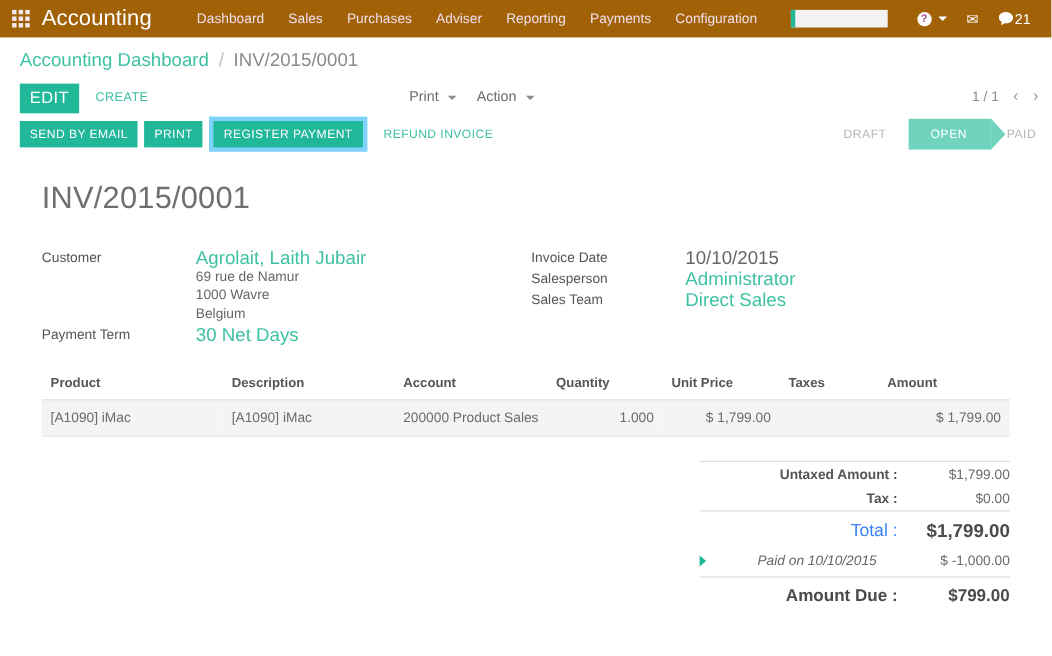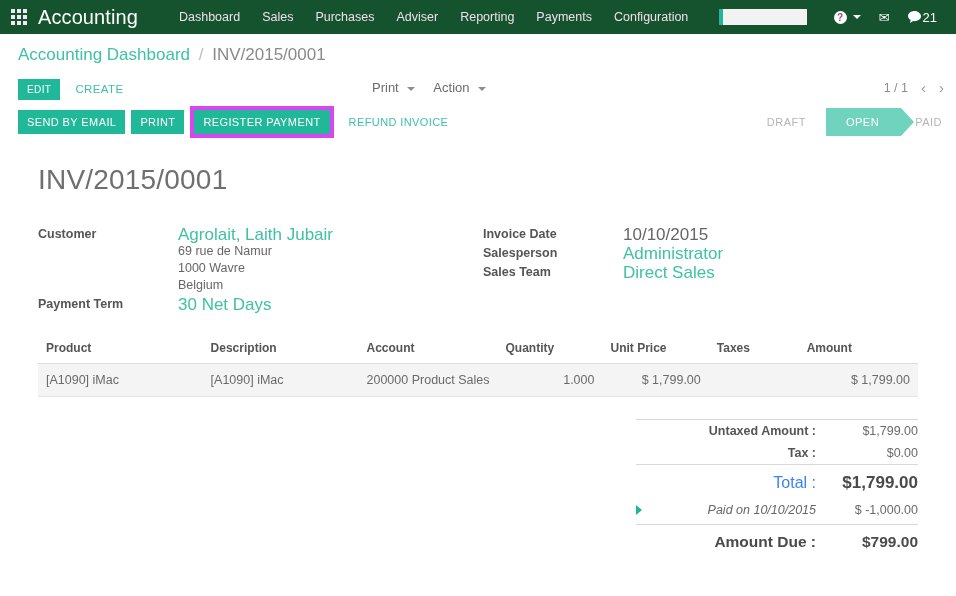--- a/index.html
+++ b/index.html
@@ -13,21 +13,21 @@
     background: #ffffff;
     font-family: "Liberation Sans", sans-serif;
     font-size: 13px;
     color: #4c4c4c;
     -webkit-font-smoothing: antialiased;
   }
 
   
   .navbar {
     height: 34px;
-    background: #14532d;
+    background: #a16207;
     display: flex;
     align-items: center;
     padding: 0 10px 0 8px;
     box-sizing: border-box;
   }
   .apps-grid {
     width: 22px;
     height: 22px;
     display: grid;
     grid-template-columns: repeat(3, 4px);
@@ -122,21 +122,21 @@
     position: relative;
     height: 30px;
     margin-top: 9px;
     padding-left: 18px;
     display: flex;
     align-items: center;
   }
   .btn-edit {
     background: #21b799;
     color: #ffffff;
-    font-size: 10px;
+    font-size: 15px;
     letter-spacing: .4px;
     padding: 5px 9px;
     cursor: pointer;
     text-transform: uppercase;
   }
   .btn-create {
     color: #3fc1a4;
     font-size: 11.5px;
     letter-spacing: .4px;
     padding: 5px 9px;
@@ -204,21 +204,21 @@
     background: transparent;
     font-size: 11px;
     letter-spacing: .4px;
     padding: 6px 9px;
     cursor: pointer;
     text-transform: uppercase;
     white-space: nowrap;
   }
   .highlight-box {
     padding: 4px;
-    background: #d946ef;
+    background: #7dd3fc;
     margin-right: 6px;
     display: inline-flex;
   }
   .highlight-box .abtn { margin-right: 0; }
 
   
   .statusbar {
     position: absolute;
     right: 0px;
     top: 0px;
@@ -278,21 +278,21 @@
   }
   .col-left { width: 445px; }
   .col-right { flex: 1; }
   .frow {
     display: flex;
     margin-bottom: 2px;
     line-height: 17px;
   }
   .flabel {
     width: 140px;
-    font-weight: bold;
+    font-weight: normal;
     color: #555555;
     font-size: 12.5px;
     white-space: nowrap;
   }
   .fval {
     color: #666666;
     font-size: 17px;
   }
   .fval.link { color: #3fc1a4; cursor: pointer; }
   .addr-line { color:#666666; font-size:12.5px; line-height:17px; }
@@ -370,20 +370,21 @@
   .trow .tvalue { color: #6a6a6a; white-space: nowrap; min-width: 86px; text-align: right;}
   .trow.big {
     border-top: 1px solid #d9d9d9;
     padding-top: 8px;
     padding-bottom: 6px;
   }
   .trow.big .tlabel { font-size: 16px; font-weight: normal; color:#3b82f6; }
   .trow.big .tvalue { font-size: 17px; font-weight: bold; color:#4a4a4a; }
   .trow.payment {
     padding: 4px 0 7px 0;
+    gap: 19px;
   }
   .pay-caret {
     width: 0; height: 0;
     border-top: 5px solid transparent;
     border-bottom: 5px solid transparent;
     border-left: 6px solid #1fb894;
     margin-right: 8px;
     cursor: pointer;
     flex: none;
   }

